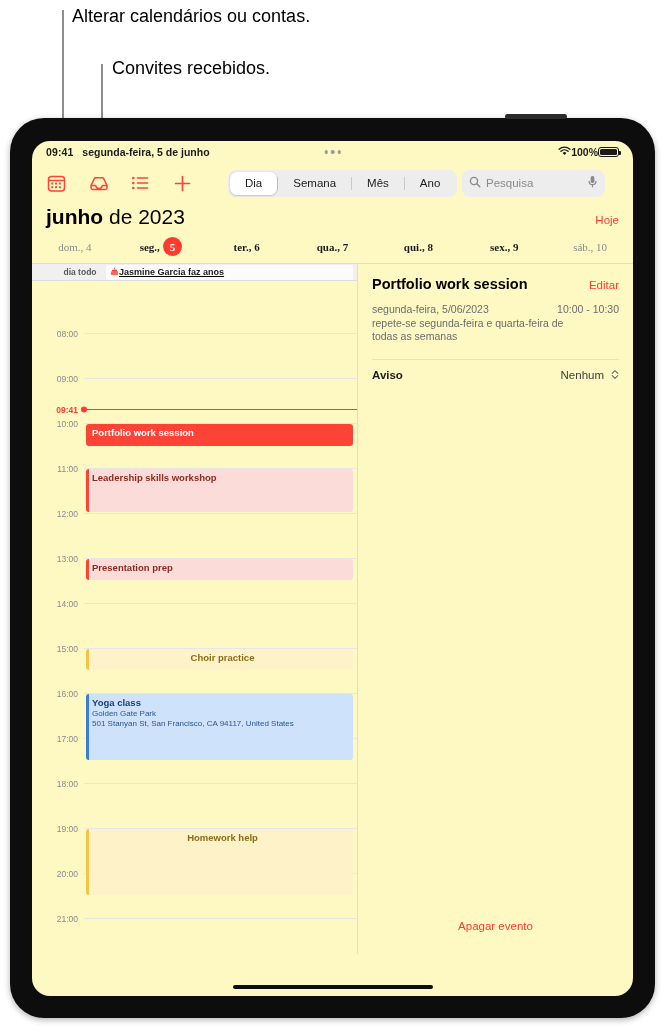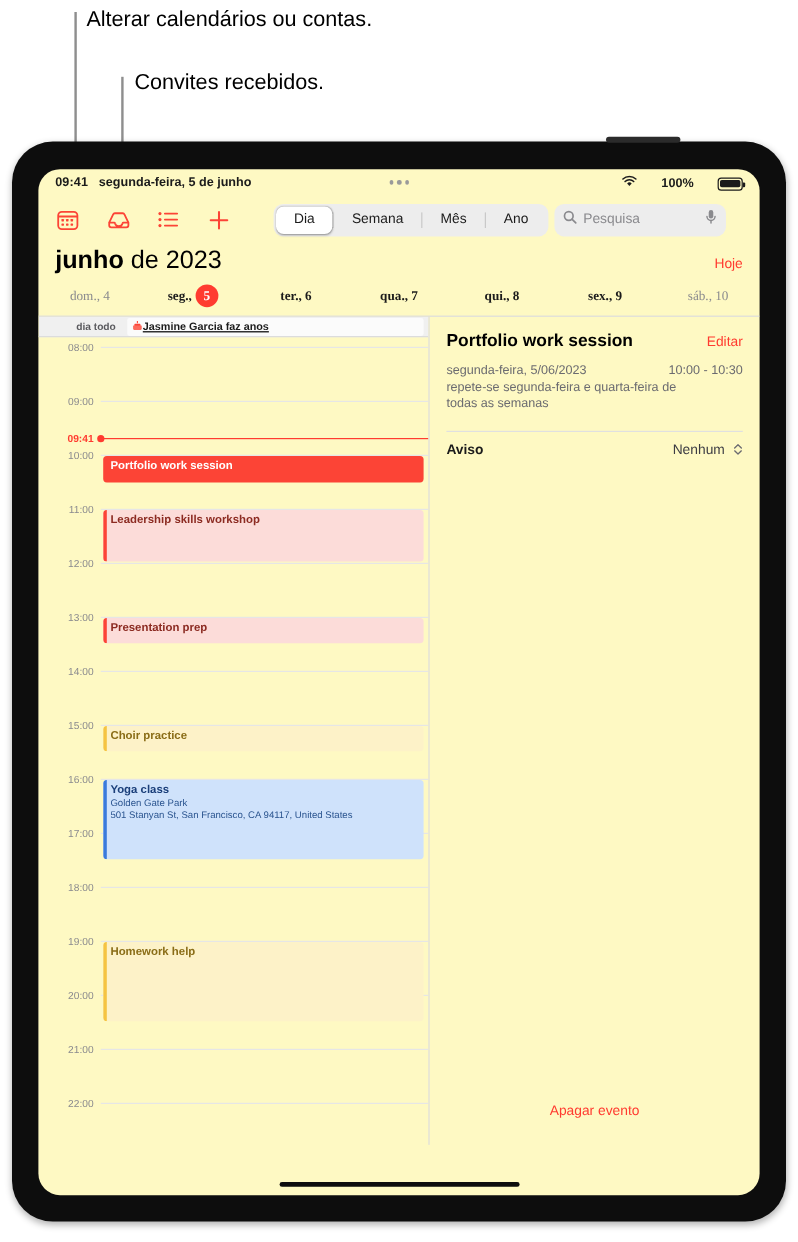--- a/index.html
+++ b/index.html
@@ -82,22 +82,22 @@
     display: flex;
     gap: 3px;
   }
   #multitask-handle i {
     width: 3.5px; height: 3.5px; border-radius: 50%;
     background: #9a9a9a; display: block;
   }
   #status-right {
     margin-left: auto;
     display: flex;
-    align-items: flex-end;
-    gap: 20px;
+    align-items: center;
+    gap: 0;
   }
   .battery-shell {
     width: 21px; height: 10.5px;
     border: 1.2px solid #1b1b1b;
     border-radius: 3px;
     position: relative;
     display: inline-block;
   }
   .battery-shell::after {
     content: "";
@@ -268,21 +268,21 @@
     margin-right: 4px;
     border-radius: 2px;
     cursor: pointer;
     text-decoration: underline;
   }
   #allday-event .title {
     font-size: 9px; color: #1b1b1b; font-weight: bold;
   }
 
   
-  #timeline { position: relative; height: 673px; }
+  #timeline { position: relative; height: 673px; margin-top: 44px; }
   .hour-row { position: absolute; left: 0; right: 0; height: 1px; }
   .hour-line {
     position: absolute;
     left: 52px; right: 0;
     height: 1px;
     background: #e6e6e6;
   }
   .hour-label {
     position: absolute;
     left: 0; width: 46px;
@@ -341,21 +341,21 @@
   
   .ev-red-solid { background: #fc4436; }
   .ev-red-solid .ev-title { color: #ffffff; }
 
   
   .ev-red-light { background: #fcdcd9; }
   .ev-red-light .ev-title { color: #8c2b22; }
   .ev-red-light::before { background: #fc4436; }
 
   
-  .ev-yellow { background: #fdf2c8; }
+  .ev-yellow { background: #fdf2c8; text-align: center; }
   .ev-yellow .ev-title { color: #8a6d17; }
   .ev-yellow::before { background: #f5c442; }
 
   
   .ev-blue { background: #cfe2fb; }
   .ev-blue .ev-title { color: #1b3f7a; }
   .ev-blue .ev-line { color: #2a548f; }
   .ev-blue::before { background: #3b7bdb; }
 
   

